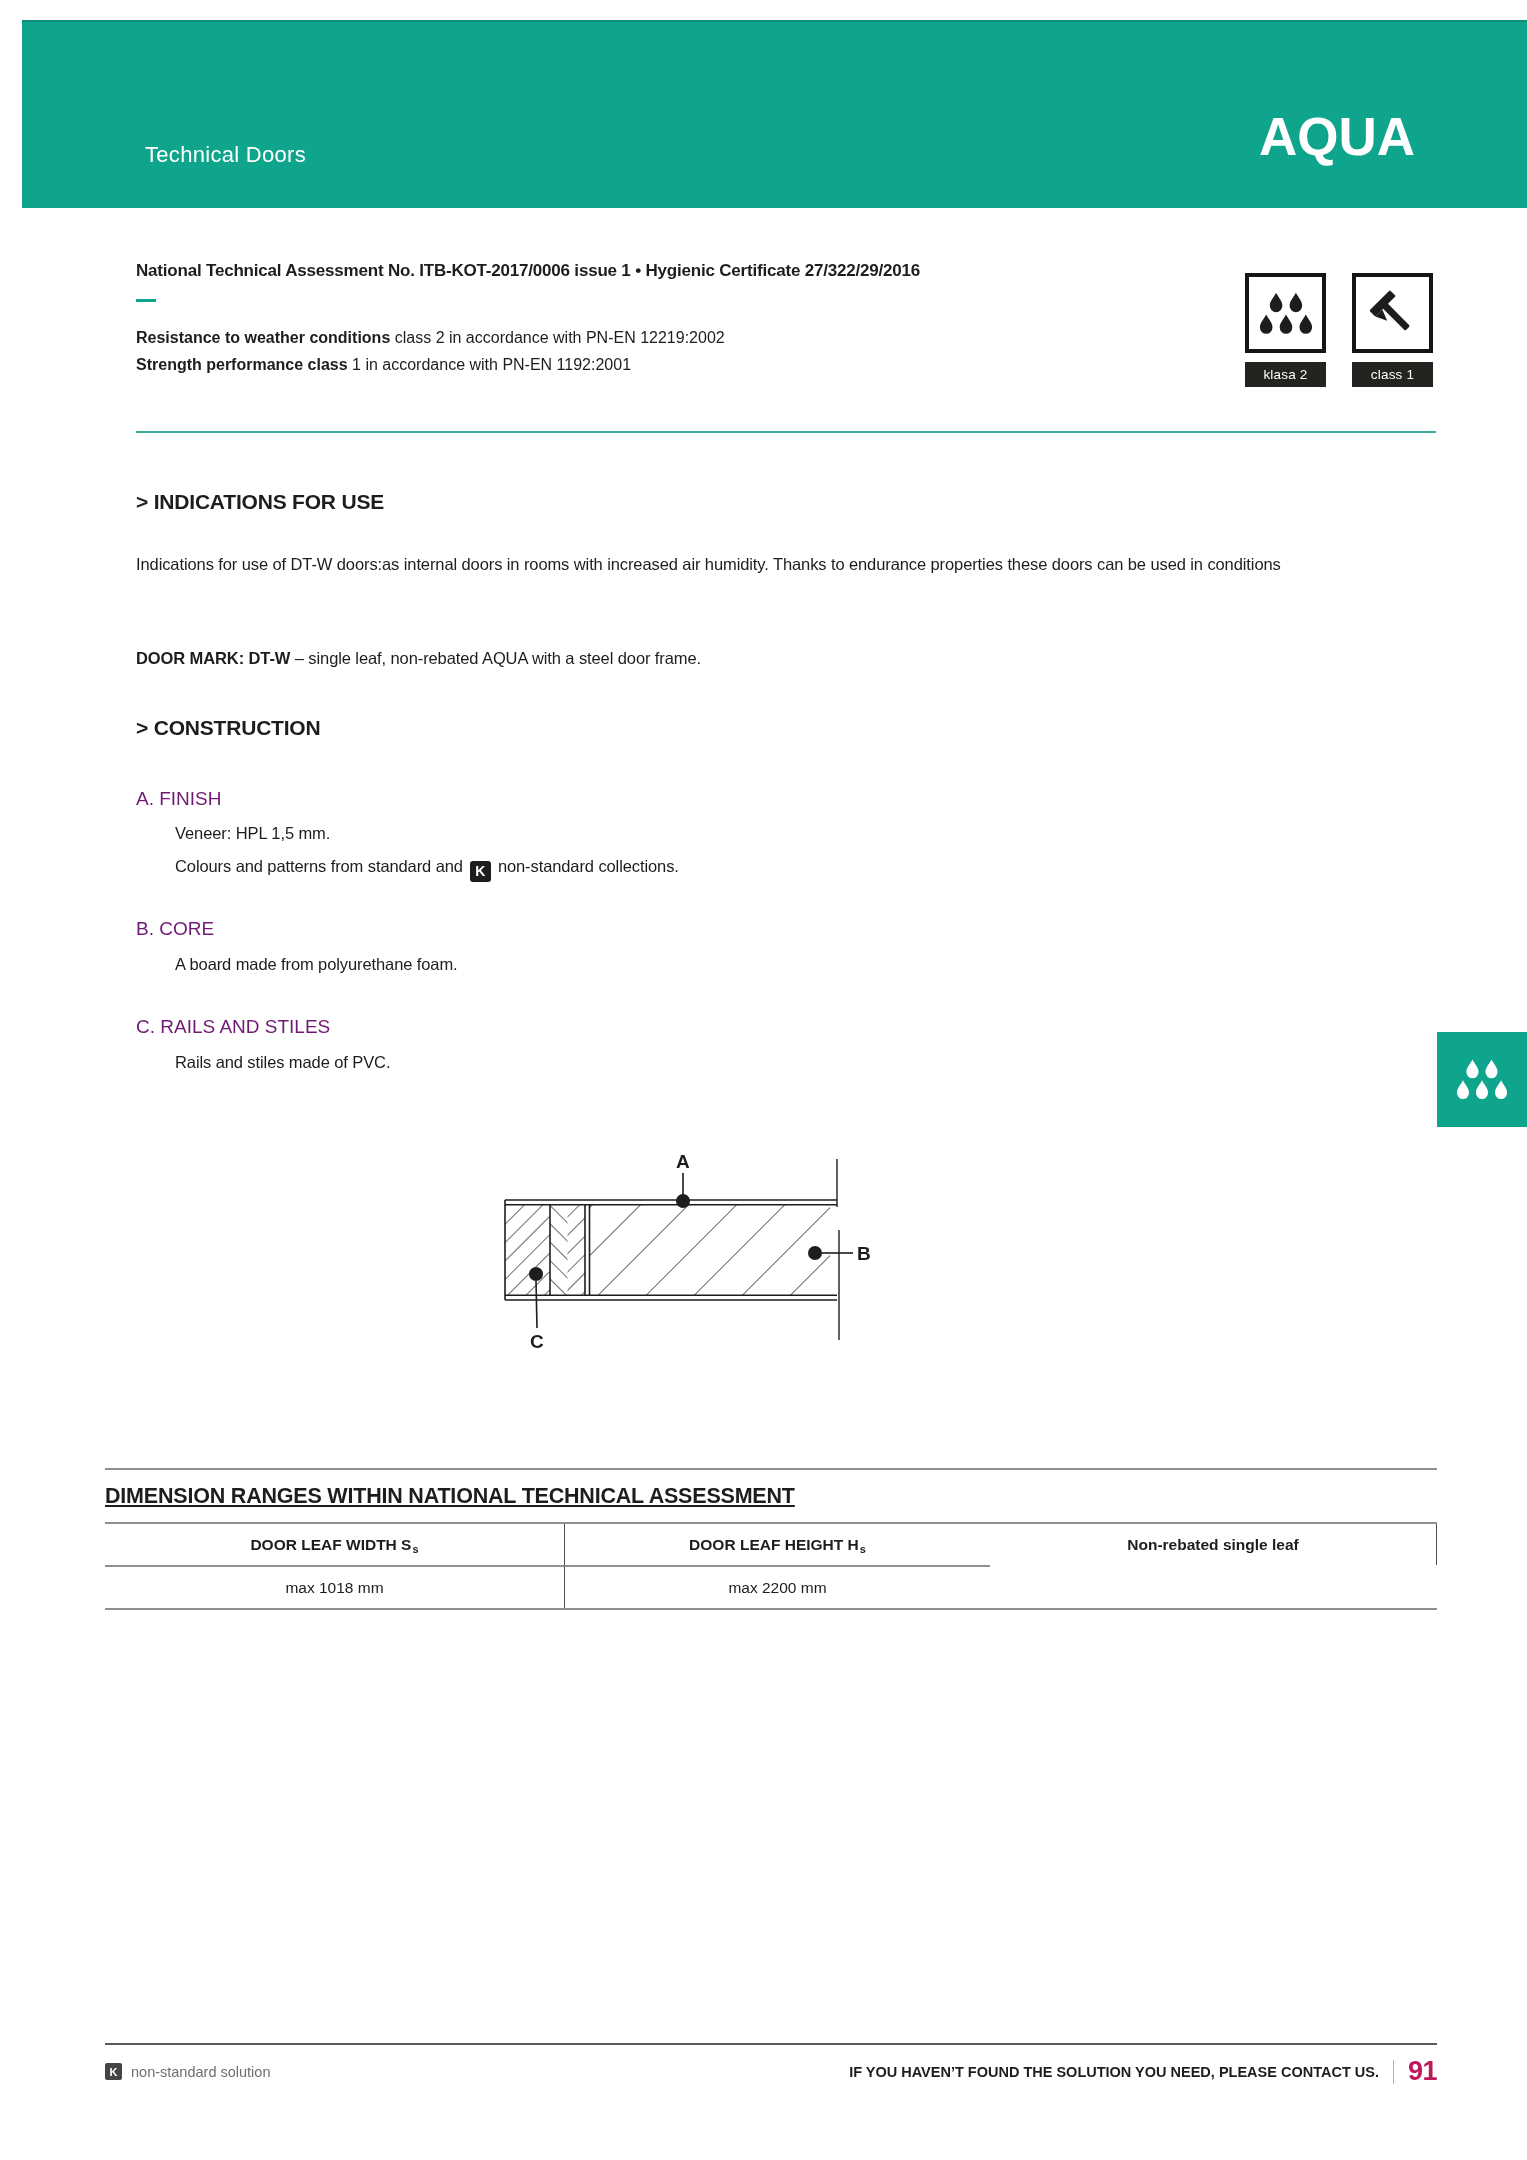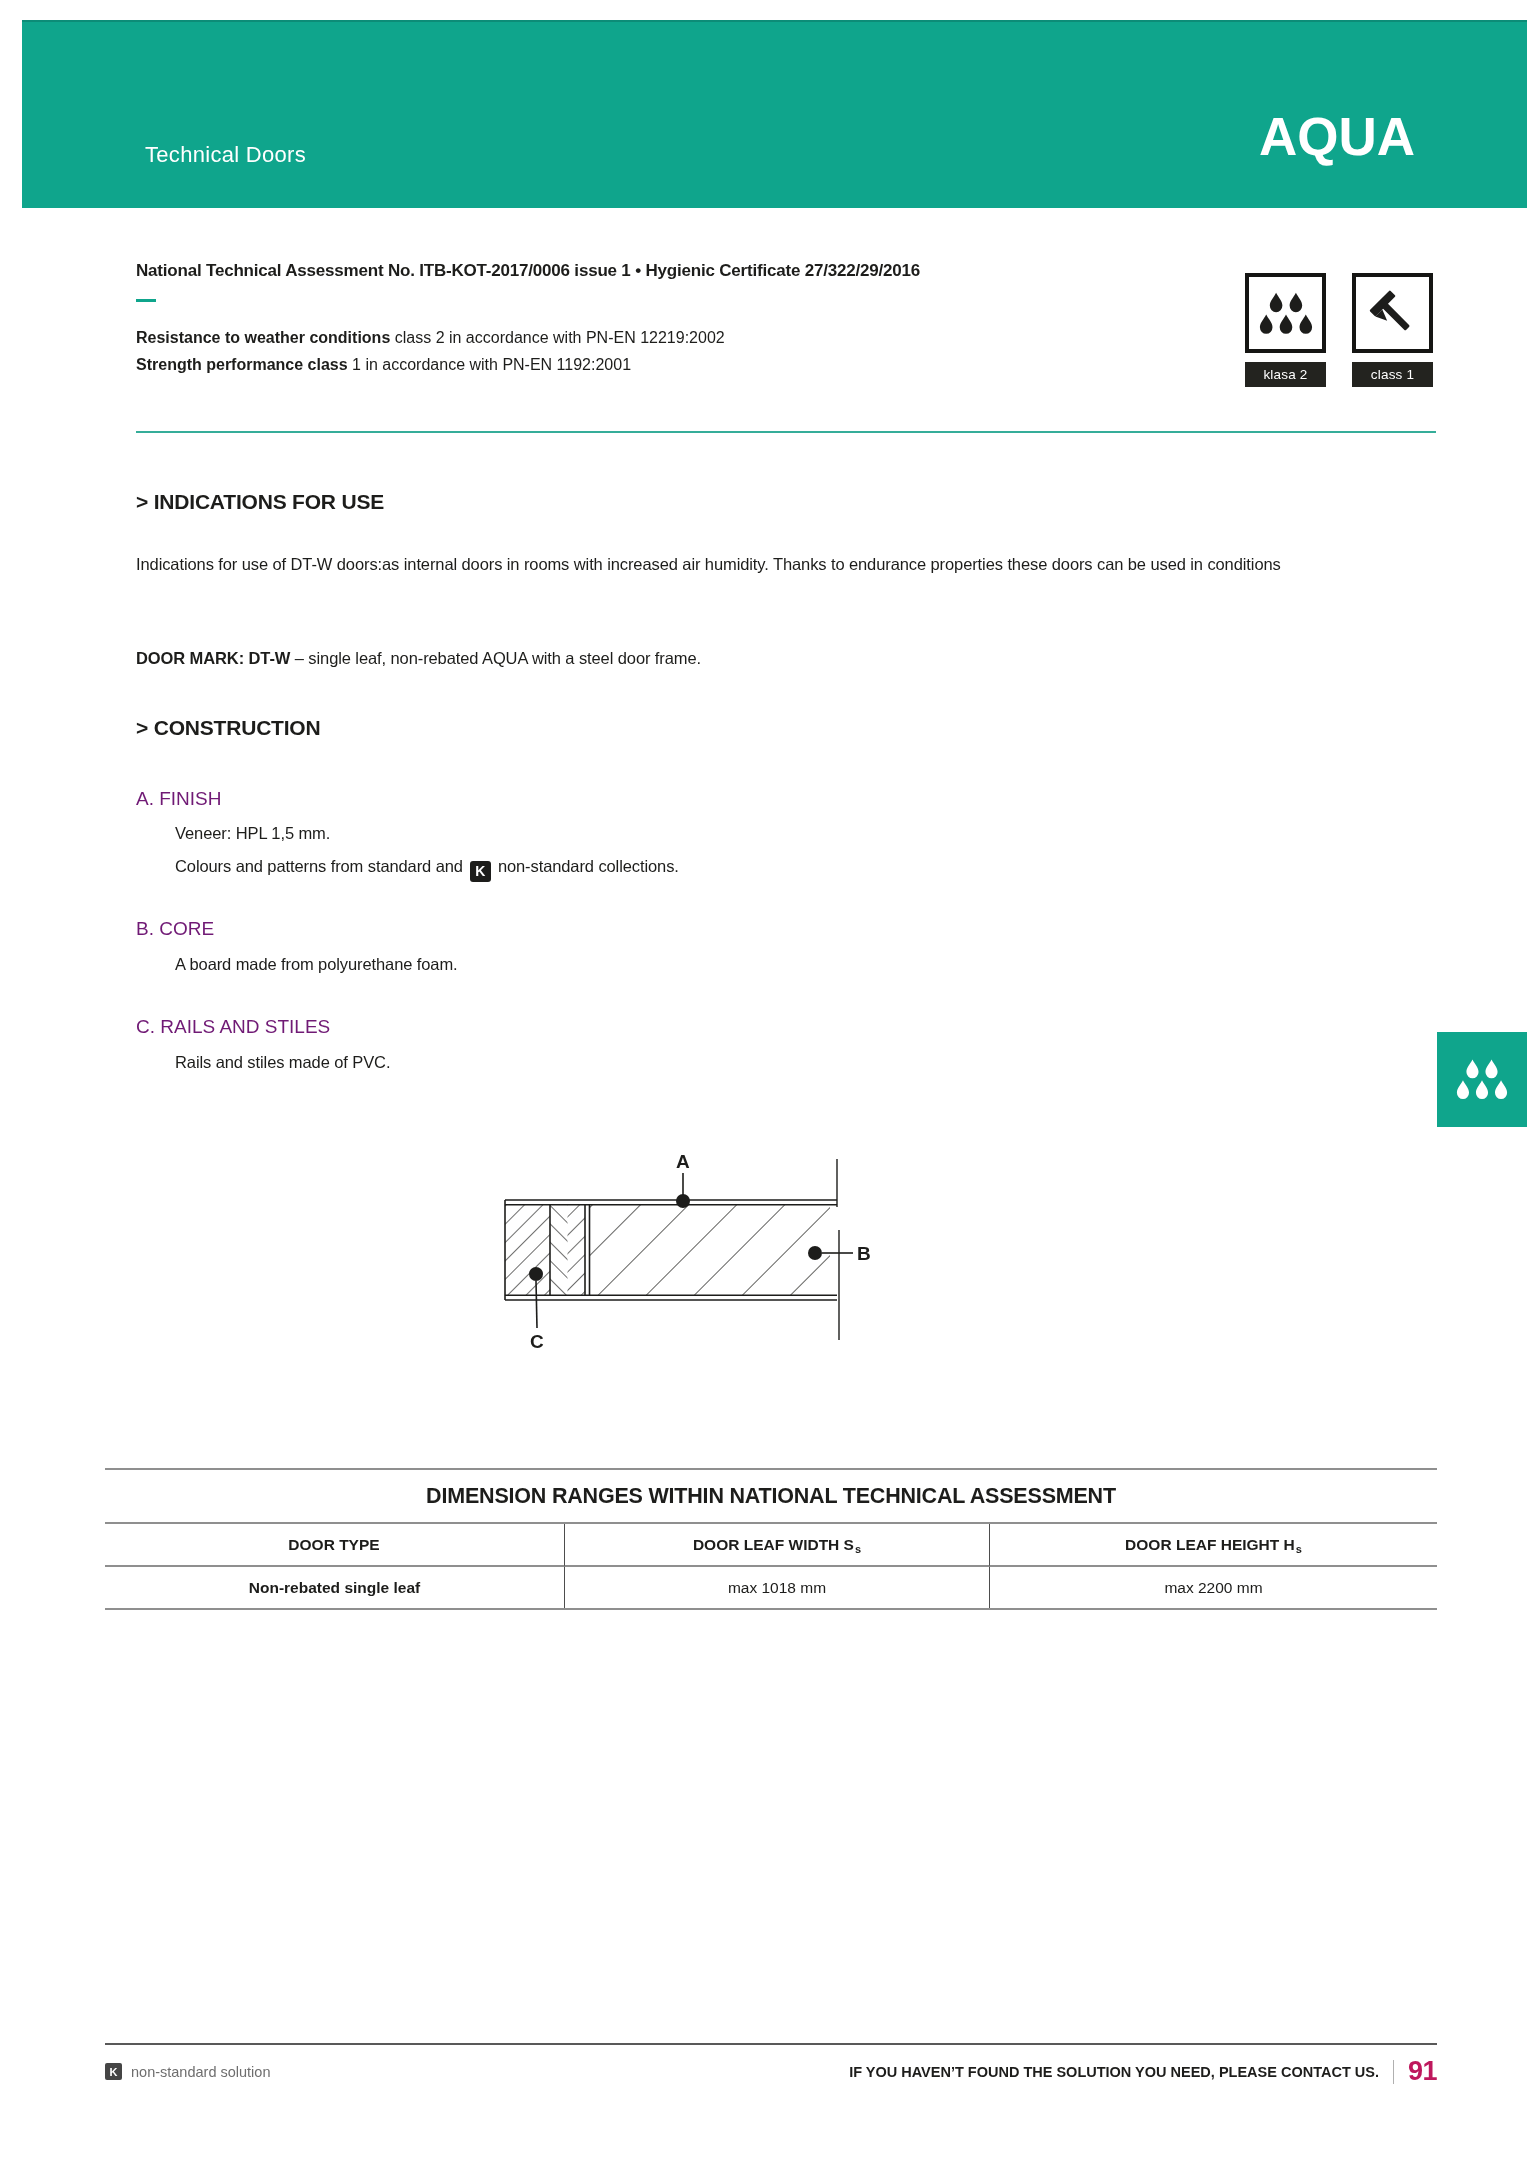--- a/index.html
+++ b/index.html
@@ -38,21 +38,21 @@
          margin:0 7px;vertical-align:-4px;}
   .klogo.sm{width:17px;height:17px;font-size:11px;border-radius:2px;background:#454545;margin:0;}
 
   
   .side-tab{position:absolute;left:1437px;top:1032px;width:90px;height:95px;background:#0fa58c;
             display:flex;align-items:center;justify-content:center;}
 
   
   .twrap{position:absolute;left:105px;top:1468px;width:1332px;}
   .trule{height:2px;background:#8f8f8f;}
-  .ttitle{text-align:center;font-weight:bold;font-size:21.5px;padding:14px 0 13px;letter-spacing:-0.2px;}
+  .ttitle{font-weight:bold;font-size:21.5px;padding:14px 0 13px;letter-spacing:-0.2px;text-decoration:underline;}
   .tgrid{display:grid;grid-template-columns:460px 425px 447px;
          border-top:2px solid #8f8f8f;border-bottom:2px solid #8f8f8f;}
   .tcell{height:41px;display:flex;align-items:center;justify-content:center;font-size:15.5px;}
   .tcell.hdr{font-weight:bold;border-bottom:2px solid #8f8f8f;}
   .tcell.vr{border-right:1px solid #4d4d4d;}
   sub.t{font-size:11px;margin-left:1px;transform:translateY(4px);}
 
   
   .f-rule{position:absolute;left:105px;top:2043px;width:1332px;height:2px;background:#595959;}
   .f-left{position:absolute;left:105px;top:2063px;display:flex;align-items:center;gap:9px;
@@ -197,24 +197,20 @@
   <svg width="52" height="45" viewBox="0 0 60 52" fill="#ffffff">
       <use href="#drops"></use>
     </svg>
 </div>
 
 <div class="twrap">
   <div class="trule"></div>
   <div class="ttitle">DIMENSION RANGES WITHIN NATIONAL TECHNICAL ASSESSMENT</div>
   <div class="tgrid">
     <div class="tcell hdr vr">
-      <span>DOOR TYPE</span>
-        <sub class="t"></sub>
-    </div>
-    <div class="tcell hdr vr">
       <span>DOOR LEAF WIDTH S</span>
         <sub class="t">s</sub>
     </div>
     <div class="tcell hdr">
       <span>DOOR LEAF HEIGHT H</span>
         <sub class="t">s</sub>
     </div>
     <div class="tcell vr b">Non-rebated single leaf</div>
     <div class="tcell vr">max 1018 mm</div>
     <div class="tcell">max 2200 mm</div>

